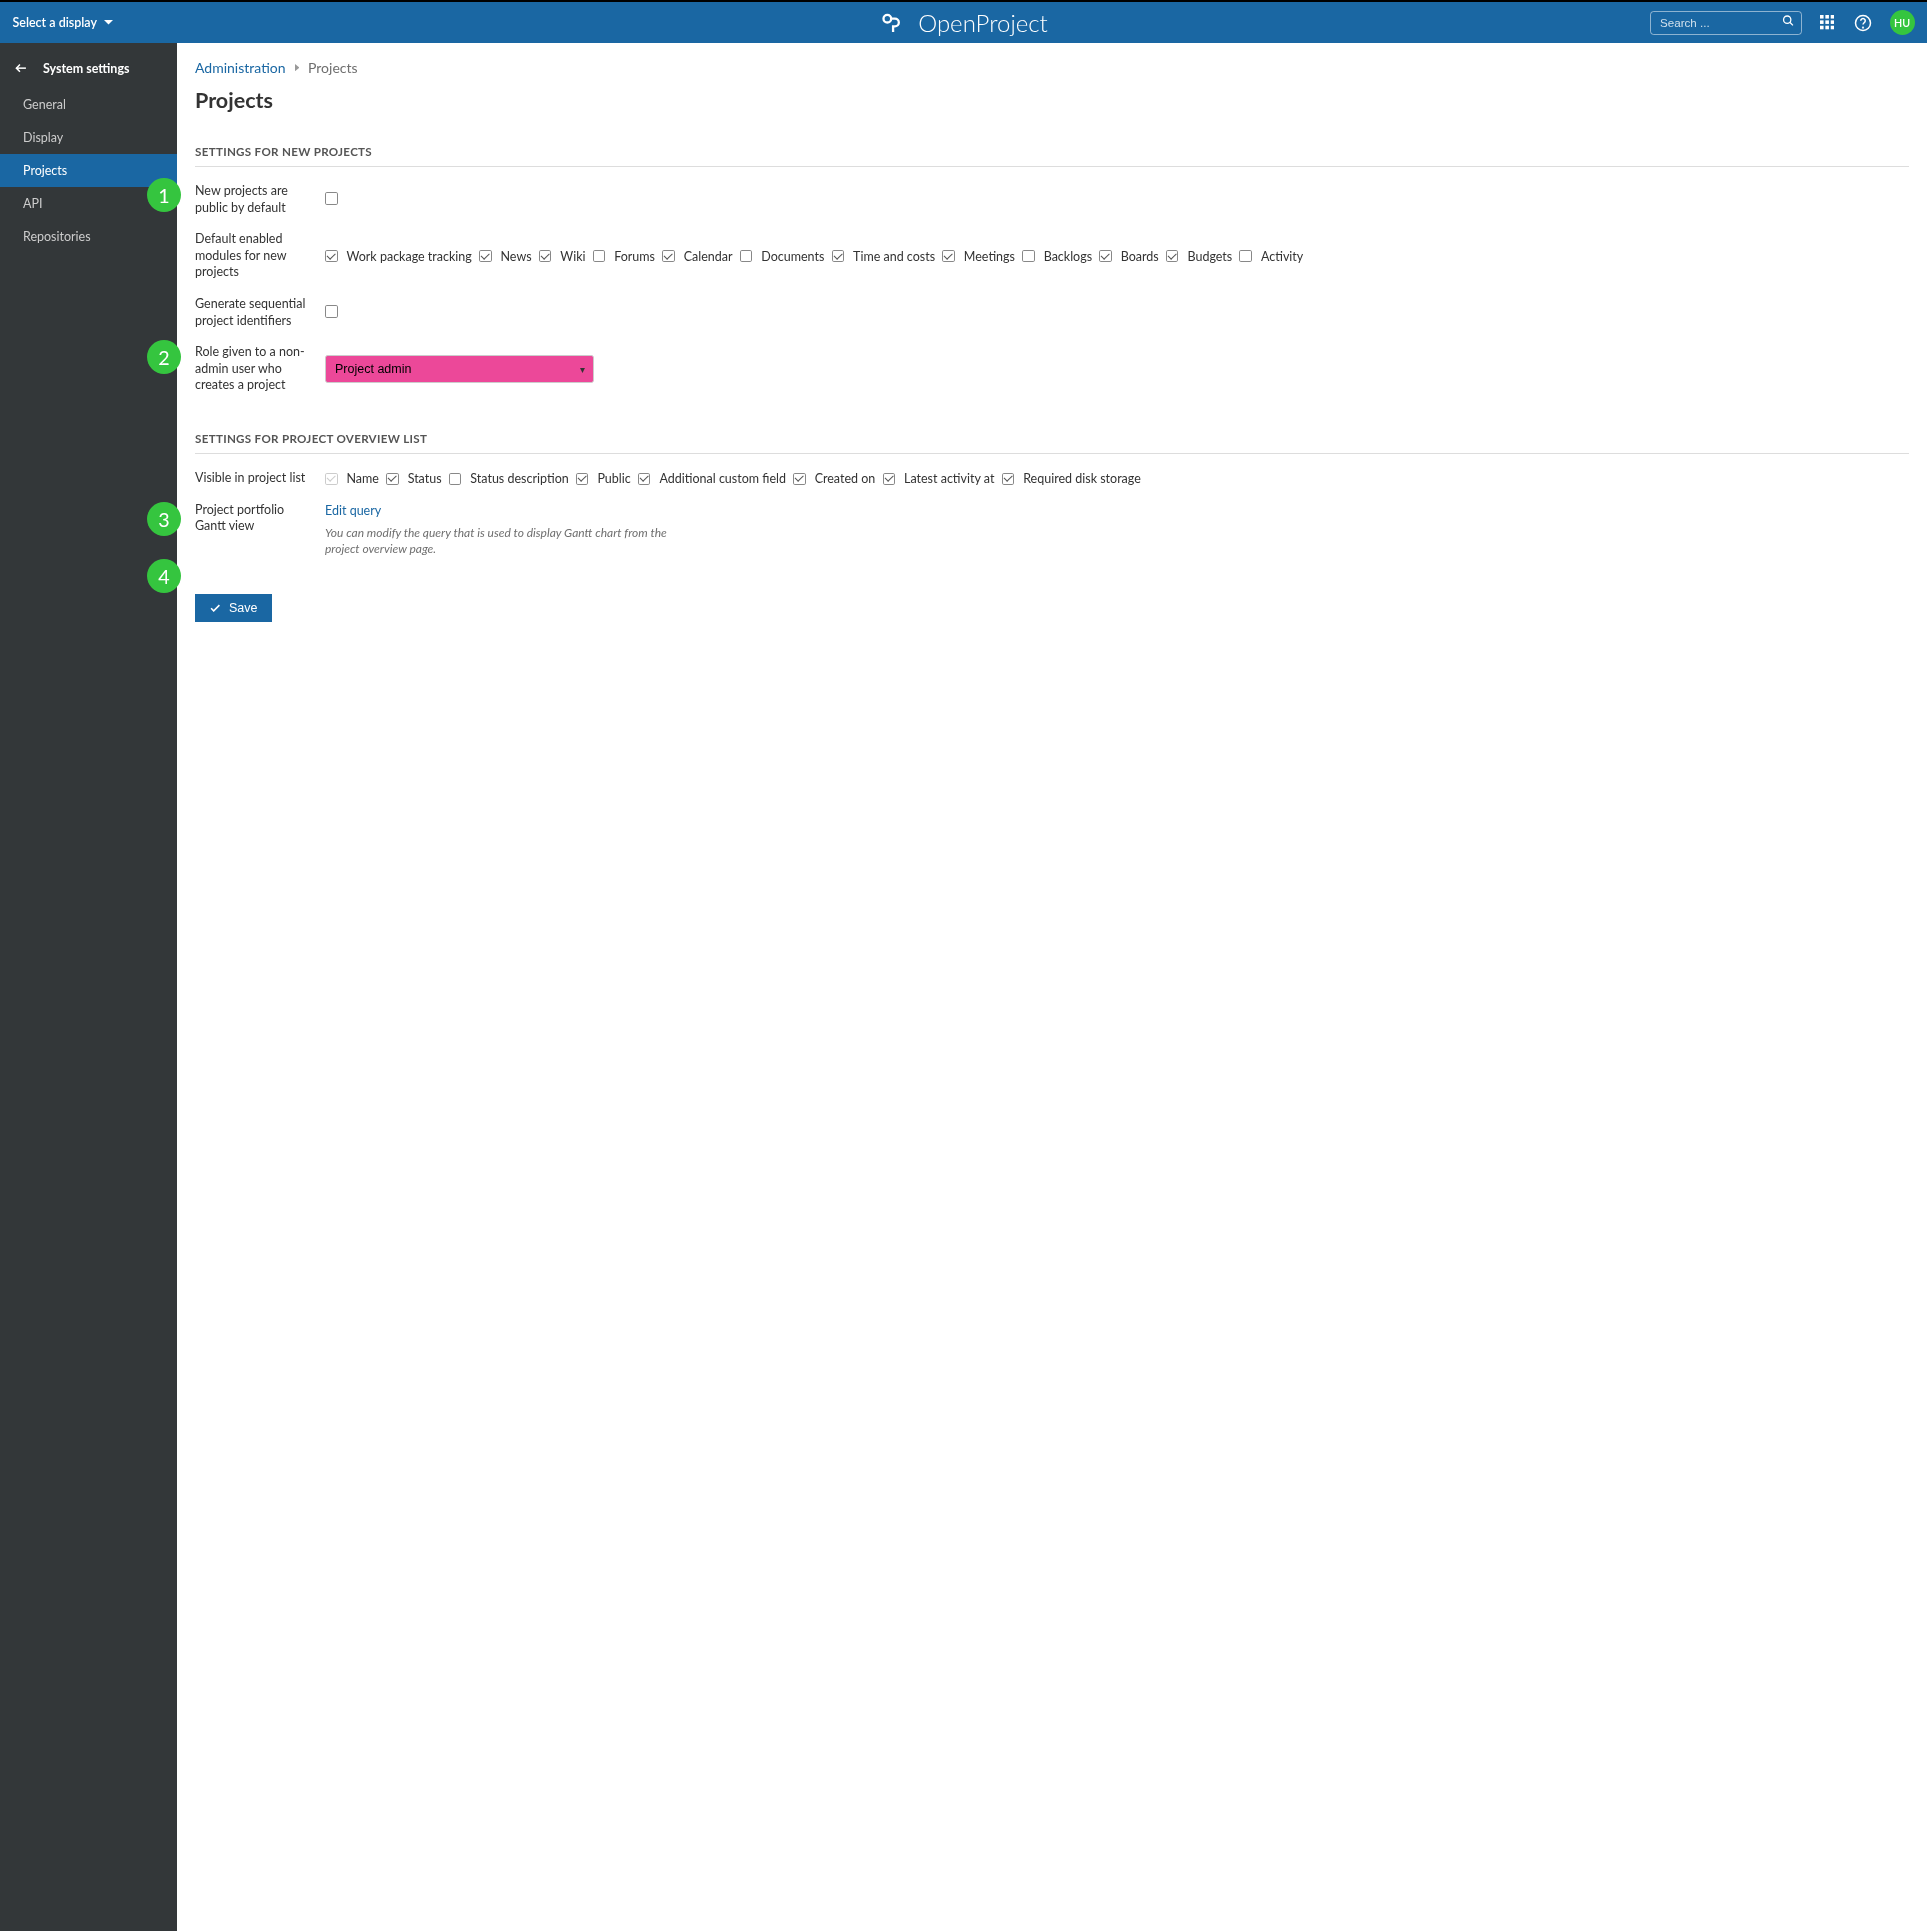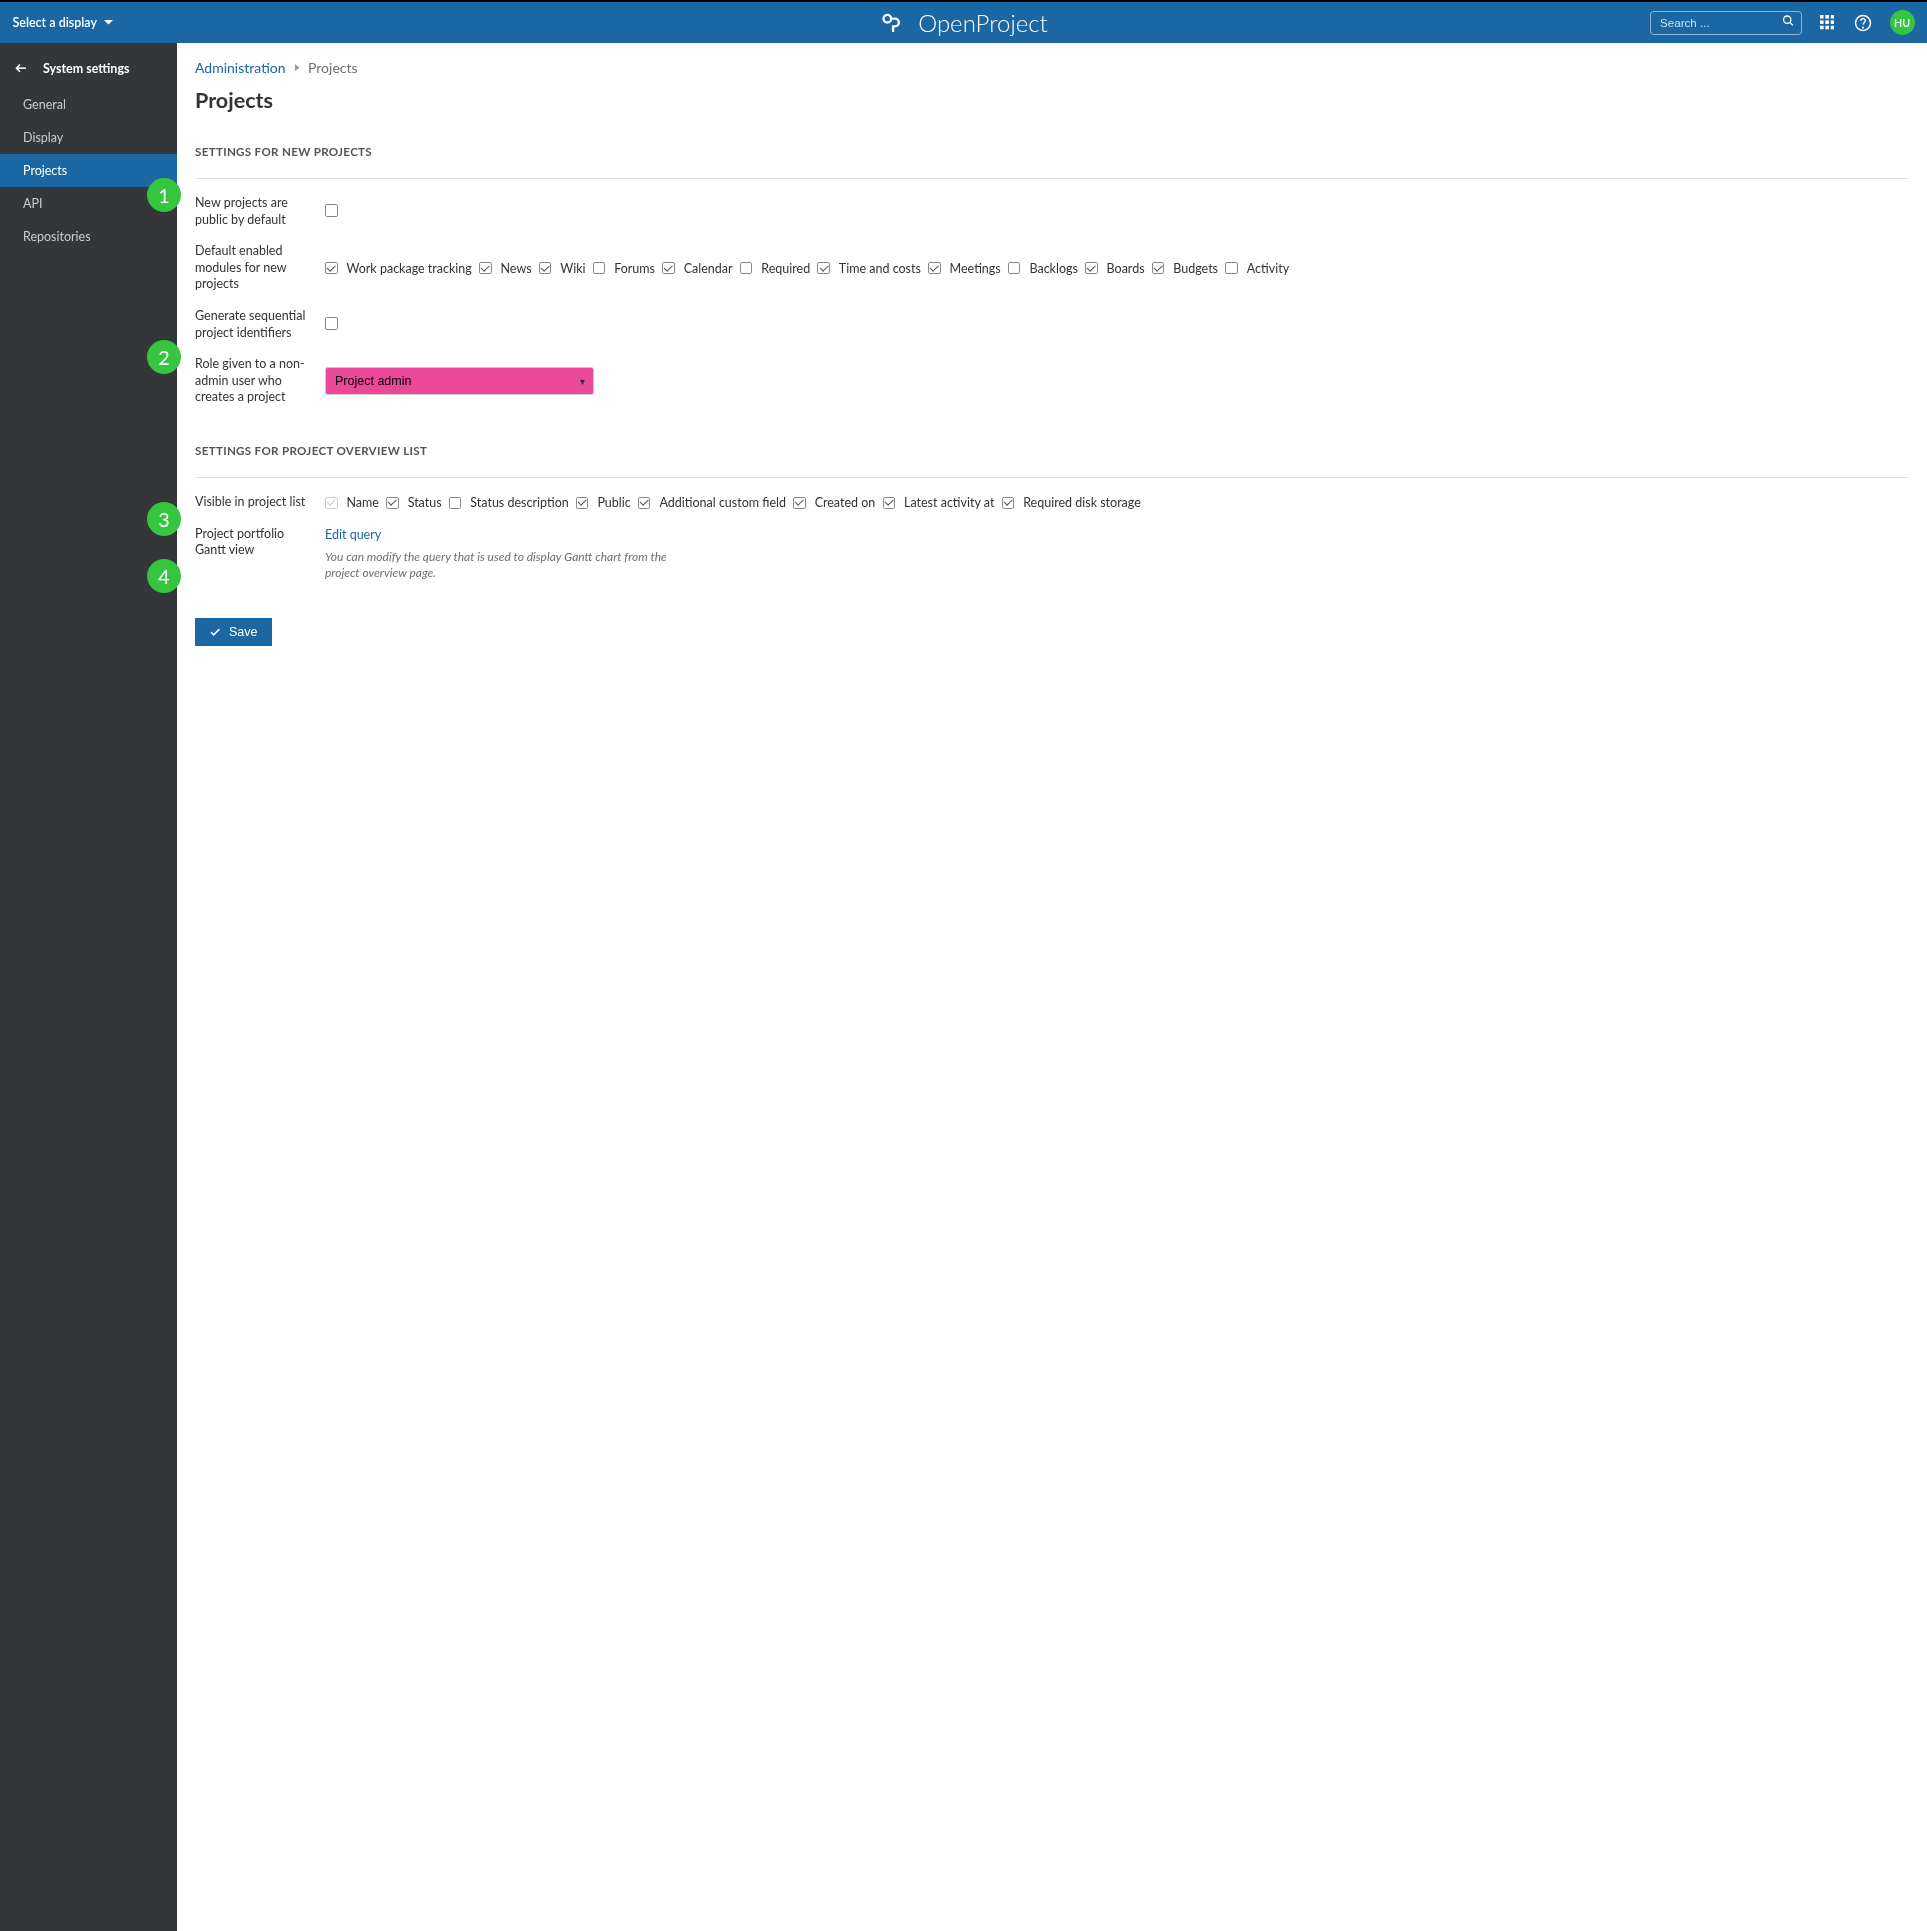--- a/index.html
+++ b/index.html
@@ -155,21 +155,21 @@
     font-weight: 700;
     margin: 0 0 32px;
   }
   .section-header {
     font-size: 11.6px;
     font-weight: 700;
     letter-spacing: 0.3px;
     color: #555;
     text-transform: uppercase;
     border-bottom: 0.9px solid #ddd;
-    padding-bottom: 20px;
+    padding-bottom: 8px;
     margin: 0 0 16px;
   }
   .form-row {
     display: flex;
     align-items: flex-start;
     margin-bottom: 14.3px;
   }
   .form-row .label {
     width: 130px;
     flex-shrink: 0;
@@ -389,21 +389,21 @@
             <div class="cbx-row">
               <span class="cbx"></span>
               <span>Forums</span>
             </div>
             <div class="cbx-row">
               <span class="cbx checked"></span>
               <span>Calendar</span>
             </div>
             <div class="cbx-row">
               <span class="cbx"></span>
-              <span>Required</span>
+              <span>Documents</span>
             </div>
             <div class="cbx-row">
               <span class="cbx checked"></span>
               <span>Time and costs</span>
             </div>
             <div class="cbx-row">
               <span class="cbx checked"></span>
               <span>Meetings</span>
             </div>
             <div class="cbx-row">

